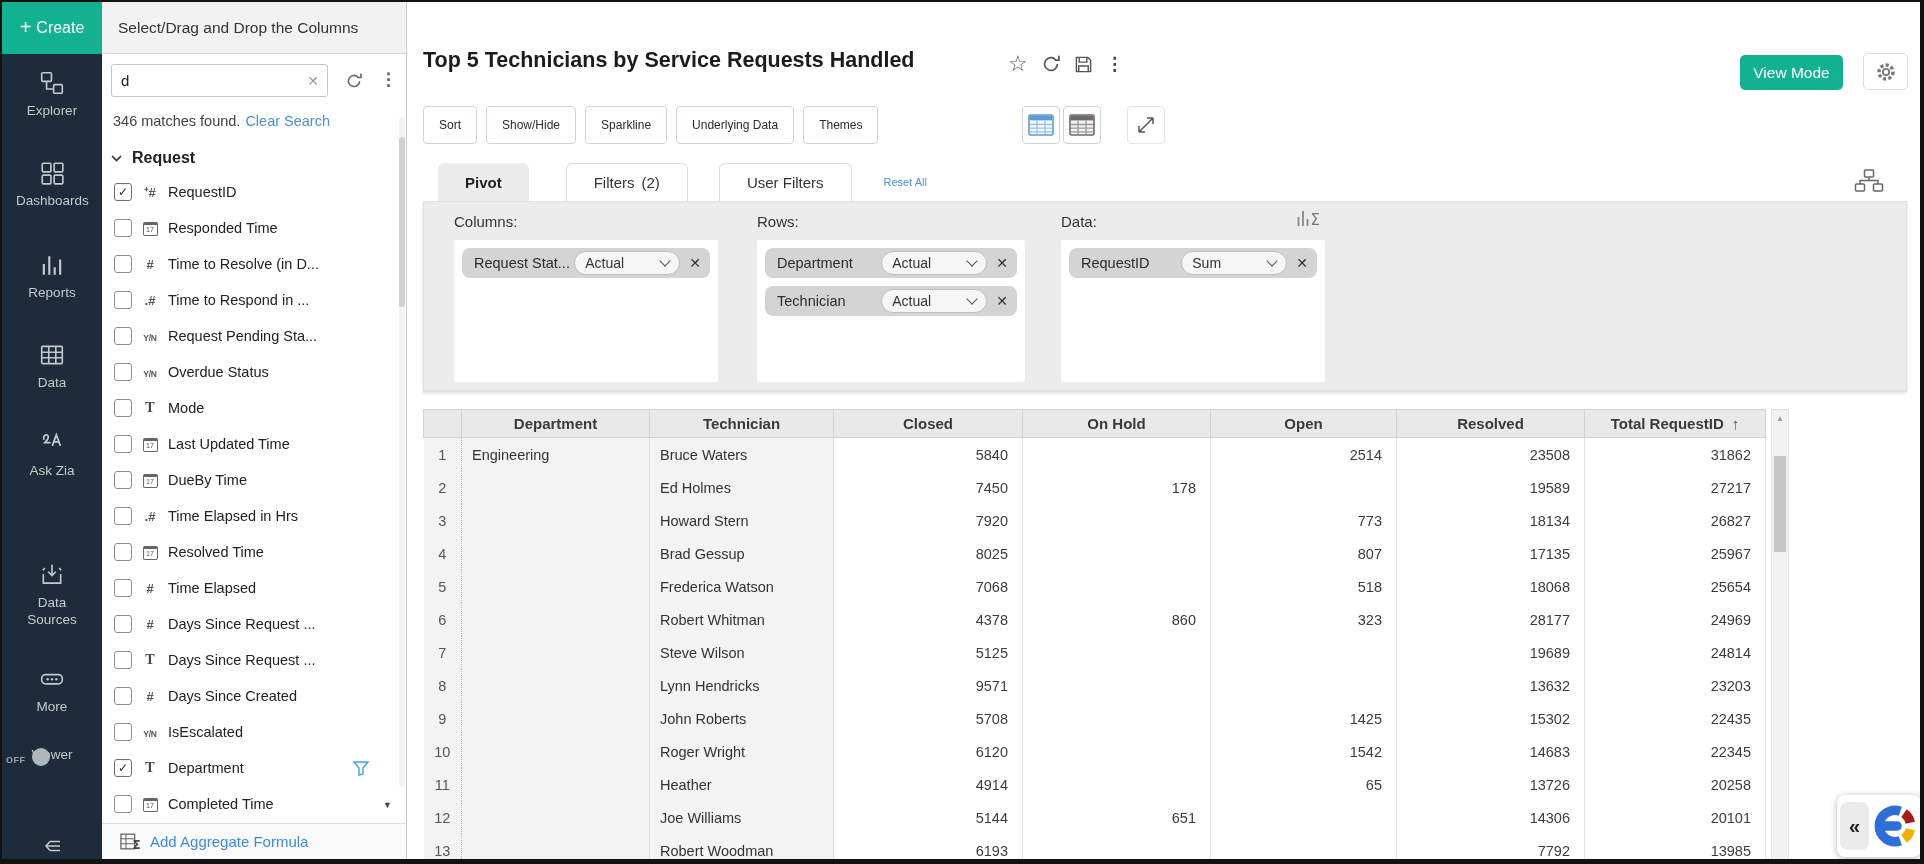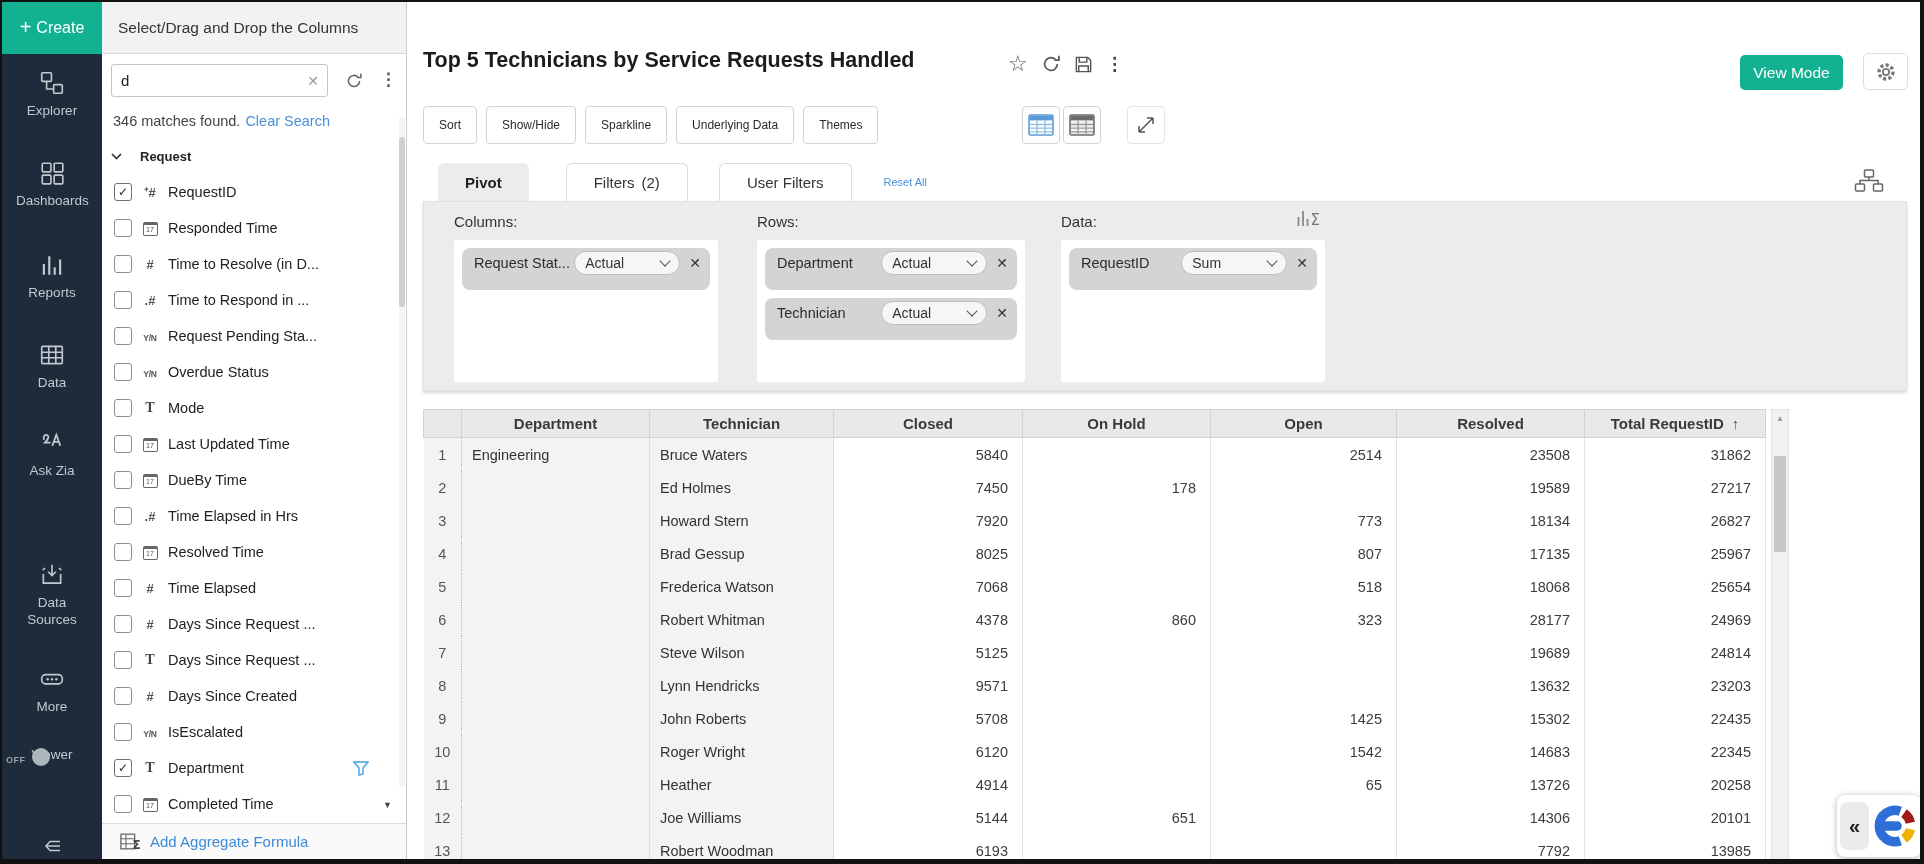--- a/index.html
+++ b/index.html
@@ -26,22 +26,22 @@
   .fp-header{height:52px;background:#f2f2f2;border-bottom:1px solid #d8d8d8;display:flex;align-items:center;
     padding-left:16px;font-size:15.5px;color:#333;box-sizing:border-box;}
   .fp-search{position:absolute;left:9px;top:62px;width:217px;height:33px;border:1px solid #c6c6c6;border-radius:3px;
     background:#fff;display:flex;align-items:center;box-sizing:border-box;}
   .fp-search input{border:0;outline:0;flex:1;min-width:0;font-size:15px;padding-left:9px;color:#222;font-family:inherit;background:transparent;}
   .fp-search .clear{width:28px;color:#9a9a9a;font-size:14px;text-align:center;cursor:pointer;}
   .fp-refresh{position:absolute;left:243px;top:70px;cursor:pointer;}
   .fp-kebab{position:absolute;left:278px;top:67px;font-size:17px;color:#555;cursor:pointer;font-weight:700;}
   .fp-matches{position:absolute;left:11px;top:111px;font-size:14.5px;color:#444;}
   .fp-matches .lnk{color:#4a90d9;margin-left:5px;cursor:pointer;}
-  .fp-section{position:absolute;left:9px;top:147px;display:flex;align-items:center;gap:18px;
-    font-size:13px;font-weight:700;color:#222;cursor:pointer;}
+  .fp-section{position:absolute;left:9px;top:147px;display:flex;align-items:center;gap:10px;
+    font-size:16px;font-weight:700;color:#222;cursor:pointer;}
   .fp-list{position:absolute;left:0;top:172px;width:100%;}
   .fld{height:36px;display:flex;align-items:center;padding-left:12px;box-sizing:border-box;}
   .cb{width:16px;height:16px;border:1px solid #8f8f8f;border-radius:3px;background:#fff;flex:none;
     display:flex;align-items:center;justify-content:center;font-size:12px;color:#2e2e2e;cursor:pointer;line-height:1;}
   .cb.on{border-color:#6f6f6f;}
   .ti{width:36px;flex:none;text-align:center;color:#555;font-size:13px;line-height:1;}
   .ti .bool{font-size:8.5px;font-weight:700;letter-spacing:-.3px;}
   .ti .ttxt{font-family:"Liberation Serif",serif;font-weight:700;font-size:14px;color:#444;}
   .ti .numt{font-weight:700;color:#555;}
   .cal{display:inline-block;width:13px;height:10px;border:1px solid #666;border-top:3px solid #666;
@@ -79,21 +79,21 @@
   .tab.inactive{background:#fff;border:1px solid #dcdcdc;border-bottom:none;}
   .tab.t1{margin-left:37px;}
   .tab.t2{margin-left:31px;}
   .reset{margin-left:32px;color:#4a90d9;font-size:11px;align-self:center;cursor:pointer;}
   .hier{position:absolute;left:1447px;top:134px;cursor:pointer;}
   .config{position:absolute;left:16px;top:167px;width:1484px;height:190px;background:#ececec;
     border:1px solid #e0e0e0;box-shadow:0 2px 3px rgba(0,0,0,.15);box-sizing:border-box;}
   .cfg-label{position:absolute;top:11px;font-size:15px;color:#333;}
   .cfg-box{position:absolute;top:38px;height:142px;background:#fff;border-radius:2px;}
   .pill{height:30px;margin:8px 8px 6px 8px;background:#d4d4d4;border-radius:8px;display:flex;align-items:center;
-    padding:0 9px 12px 12px;cursor:grab;}
+    padding:0 9px 0 12px;cursor:grab;}
   .pill .pname{font-size:14.5px;color:#2c2c2c;flex:1;white-space:nowrap;overflow:hidden;}
   .pill .agg{width:106px;height:24px;flex:none;background:#f6f6f6;border:1px solid #bdbdbd;border-radius:12px;
     display:flex;align-items:center;padding:0 10px;box-sizing:border-box;font-size:14px;color:#333;cursor:pointer;}
   .agg .chev{margin-left:auto;width:7px;height:7px;border-right:1.6px solid #555;border-bottom:1.6px solid #555;
     transform:rotate(45deg);margin-top:-4px;}
   .pill .rm{margin-left:9px;font-size:14px;color:#333;cursor:pointer;}
   .cfg-dsig{position:absolute;left:872px;top:5px;}
   
   .ptable{position:absolute;left:16px;top:375px;width:1342px;border-collapse:collapse;table-layout:fixed;font-size:14.5px;}
   .ptable th{height:27px;background:#e9e9e9;border:1px solid #d2d2d2;font-size:15px;font-weight:700;color:#3a3a3a;

